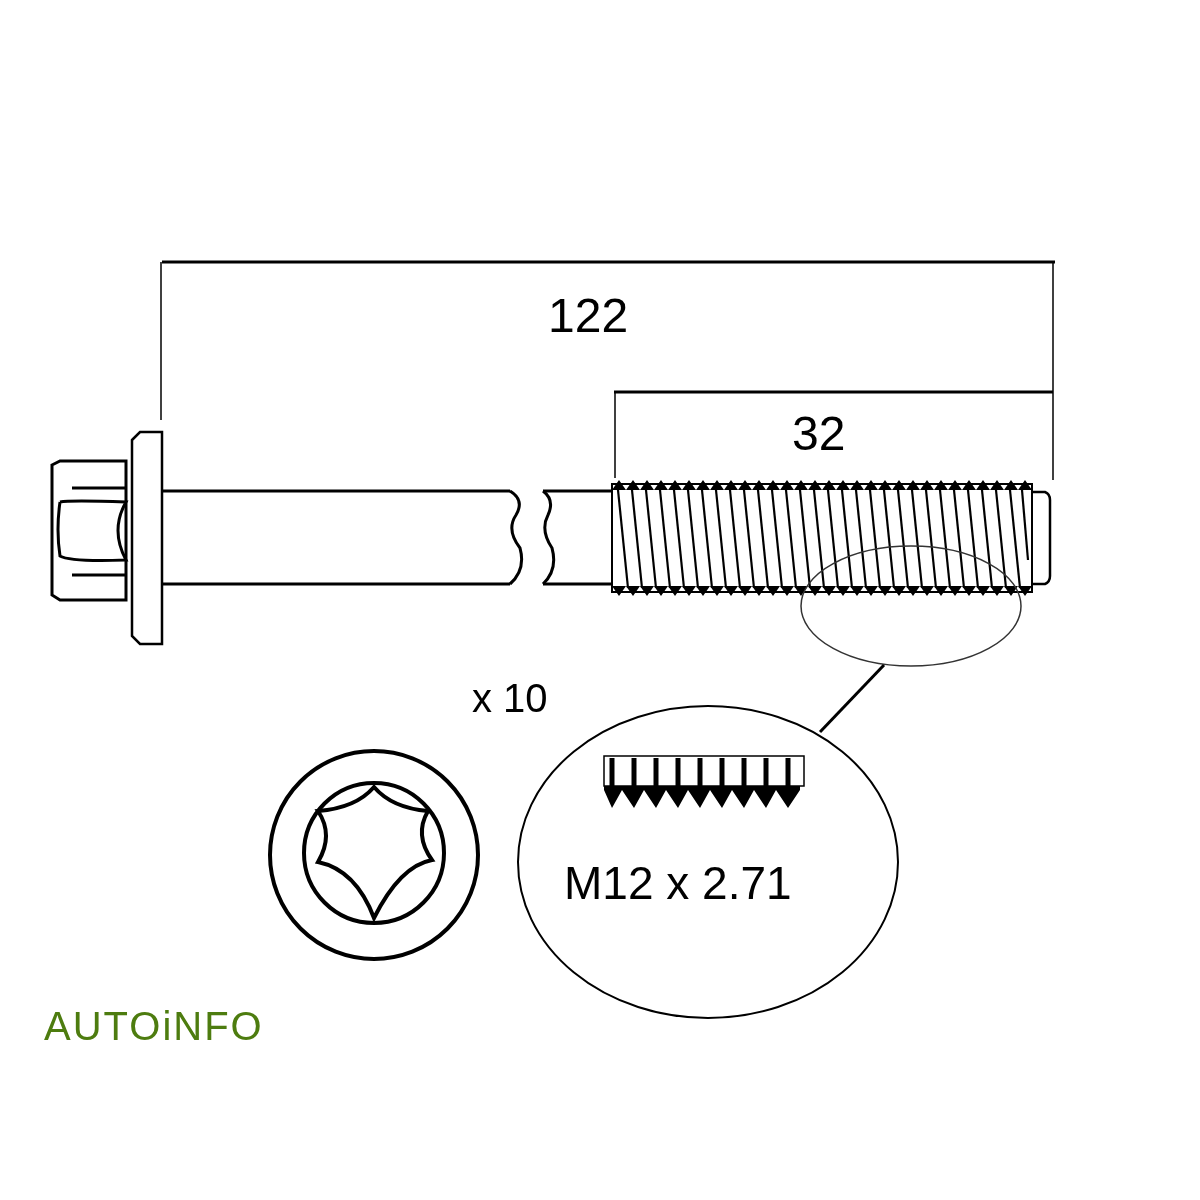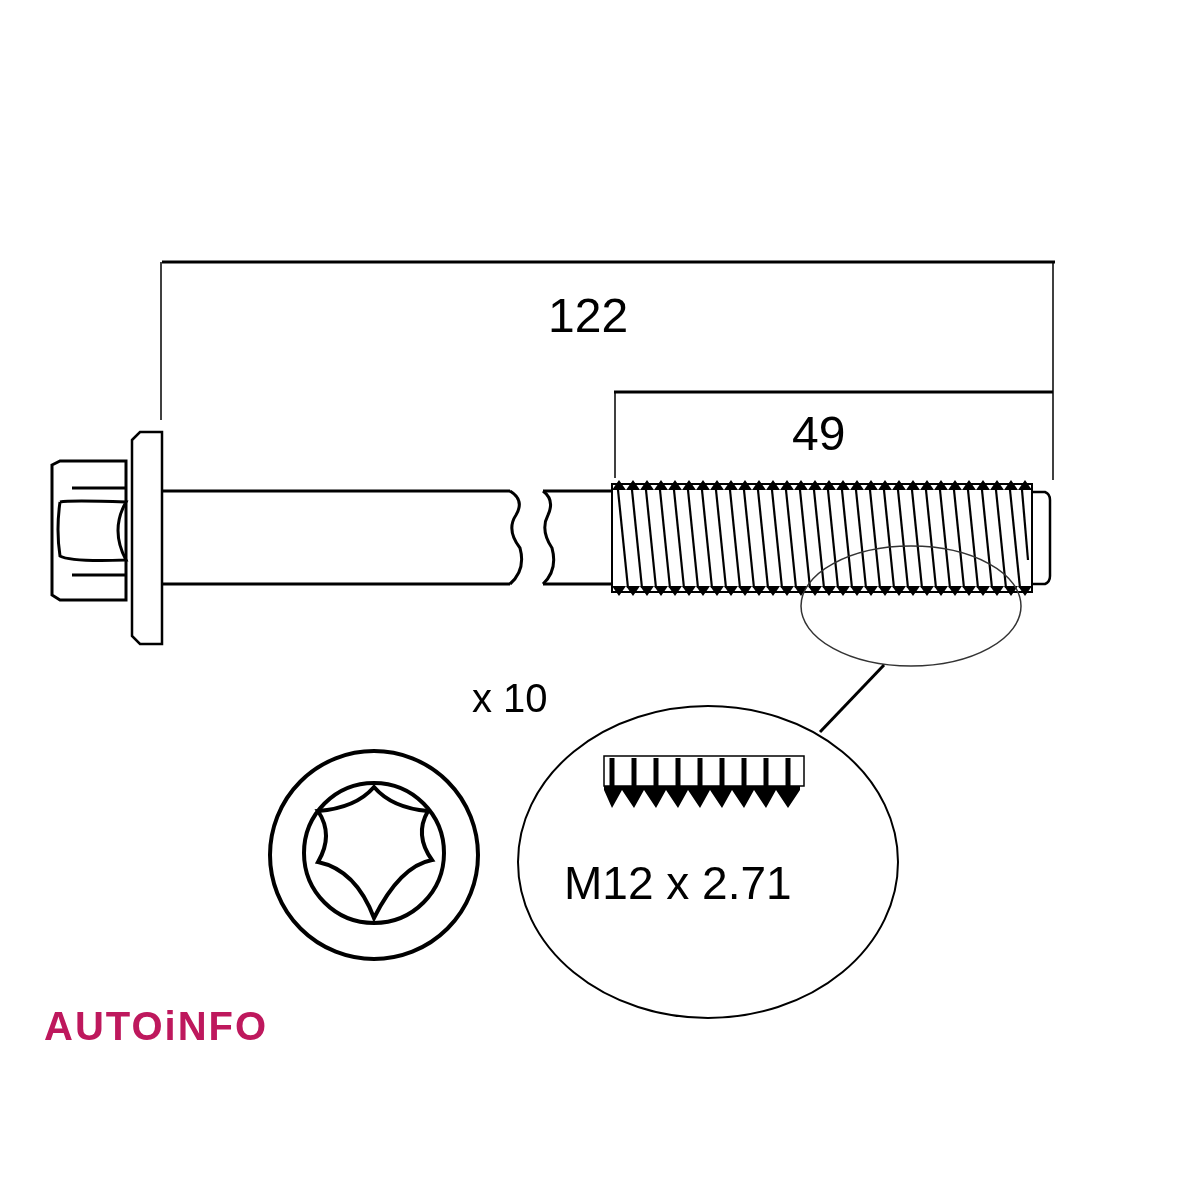--- a/index.html
+++ b/index.html
@@ -3,21 +3,21 @@
 <meta charset="utf-8">
 <style>
   html, body { margin: 0; padding: 0; background: #ffffff; }
   body { width: 1200px; height: 1200px; position: relative; overflow: hidden; }
   #drawing { position: absolute; left: 0; top: 0; width: 1200px; height: 1200px; }
   .label { position: absolute; font-family: "Liberation Sans", sans-serif; color: #000; white-space: nowrap; }
   #len-total { left: 522px; top: 288px; font-size: 48px; margin-left: 26px; }
   #len-thread { left: 792px; top: 406px; font-size: 48px; }
   #qty { left: 472px; top: 656px; font-size: 40px; margin-top: 20px; }
   #thread-spec { left: 564px; top: 856px; font-size: 46px; }
-  #watermark { left: 44px; top: 1004px; font-size: 40px; color: #be185d; letter-spacing: 2px; font-weight: bold; }
+  #watermark { left: 44px; top: 1004px; font-size: 40px; color: #4d7c0f; letter-spacing: 2px; font-weight: normal; }
 </style>
 </head>
 <body>
 
 <svg id="drawing" viewBox="0 0 1200 1200" xmlns="http://www.w3.org/2000/svg">
 
   <g stroke="#000" fill="none">
     <line x1="162" y1="262" x2="1055" y2="262" stroke-width="3"></line>
     <line x1="161" y1="262" x2="161" y2="420" stroke-width="1.5"></line>
     <line x1="1053" y1="262" x2="1053" y2="480" stroke-width="1.5"></line>
@@ -108,16 +108,16 @@
   </g>
 
   <g fill="none" stroke="#000">
     <circle cx="374" cy="855" r="104" stroke-width="4"></circle>
     <circle cx="374" cy="853" r="70" stroke-width="4"></circle>
     <path stroke-width="4" d="M374 787 Q392 808 428 811 Q414 835 432 860 Q400 866 374 918 Q356 870 318 862 Q334 835 318 811 Q356 808 374 787 Z"></path>
   </g>
 </svg>
 
 <div id="len-total" class="label">122</div>
-<div id="len-thread" class="label">49</div>
+<div id="len-thread" class="label">32</div>
 <div id="qty" class="label">x 10</div>
 <div id="thread-spec" class="label">M12 x 2.71</div>
 <div id="watermark" class="label">AUTOiNFO</div>
 
 </body></html>

